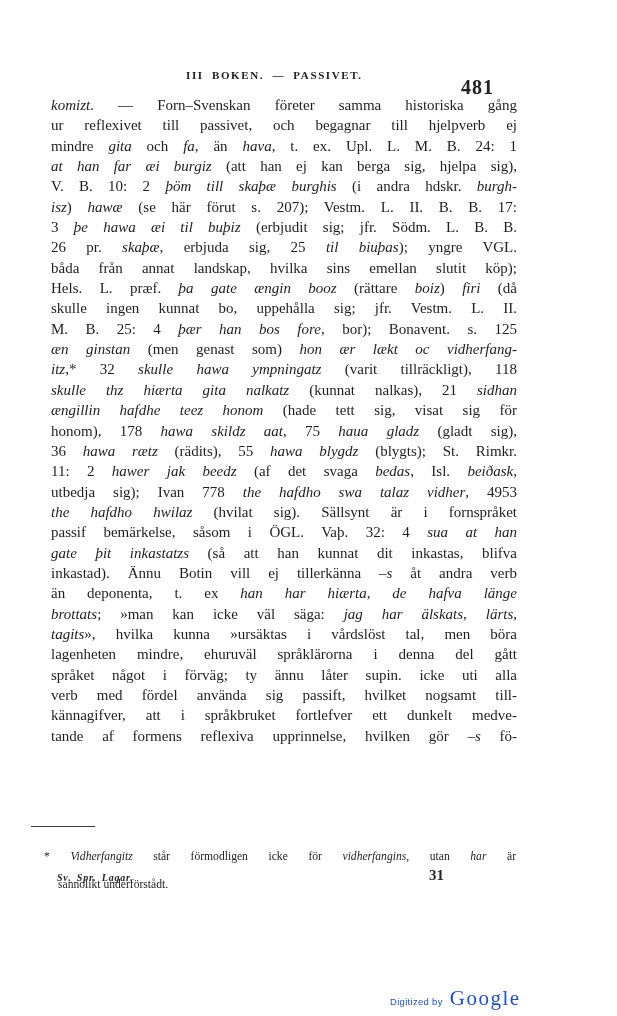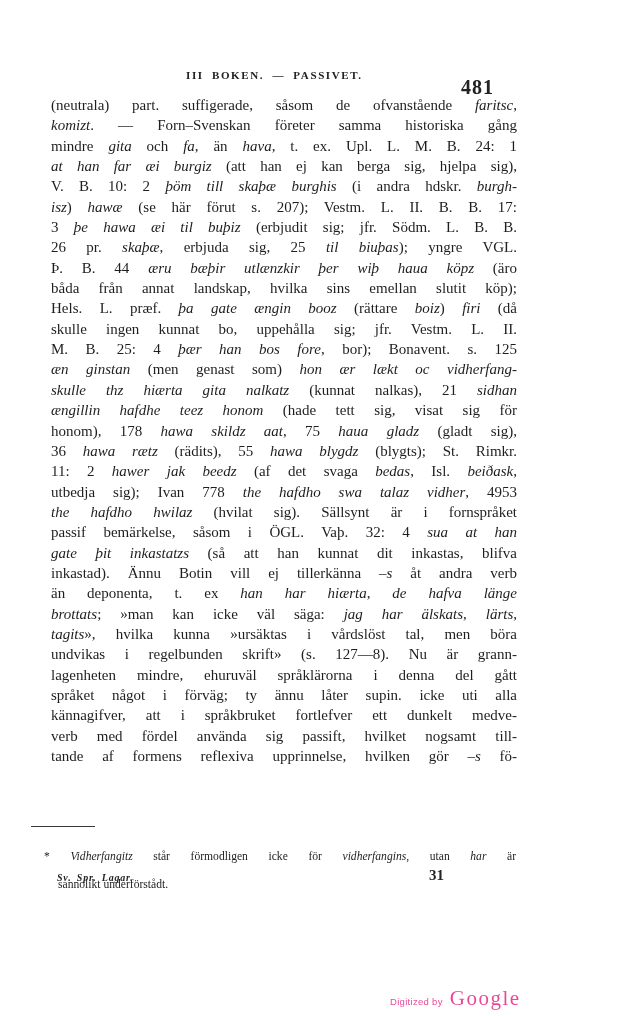--- a/index.html
+++ b/index.html
@@ -50,73 +50,72 @@
     letter-spacing:0.8px; word-spacing:2px;
     color:#242424;
   }
   .sig-num {
     position:absolute; left:429px; top:867px;
     font-size:15px; font-weight:bold; color:#242424;text-align:center;
   }
   .watermark {
     position:absolute; left:390px; top:986px;
     display:flex; align-items:baseline; gap:7px;
-    color:#ec4899;
+    color:#1d4ed8;
   }
   .wm-prefix {
     font-family:"Liberation Sans", sans-serif;
     font-size:9.5px; letter-spacing:0.3px;
   }
   .wm-brand {
     font-family:"Liberation Serif", serif;
     font-size:21px; letter-spacing:1.5px;
   }
 </style>
 </head>
 <body>
 
 <div class="page">
 
   <div class="head-title">III BOKEN. — PASSIVET.</div>
 
   <div class="head-page">481</div>
 
   <div class="body-text">
-      <div class="bline">(neutrala) part. suffigerade, såsom de ofvanstående <i>faritsc</i>,</div>
       <div class="bline"><i>komizt</i>. — Forn–Svenskan företer samma historiska gång</div>
+      <div class="bline">ur reflexivet till passivet, och begagnar till hjelpverb ej</div>
       <div class="bline">mindre <i>gita</i> och <i>fa</i>, än <i>hava</i>, t. ex. Upl. L. M. B. 24: 1</div>
       <div class="bline"><i>at han far æi burgiz</i> (att han ej kan berga sig, hjelpa sig),</div>
       <div class="bline">V. B. 10: 2 <i>þöm till skaþæ burghis</i> (i andra hdskr. <i>burgh-</i></div>
       <div class="bline"><i>isz</i>) <i>hawæ</i> (se här förut s. 207); Vestm. L. II. B. B. 17:</div>
       <div class="bline">3 <i>þe hawa æi til buþiz</i> (erbjudit sig; jfr. Södm. L. B. B.</div>
       <div class="bline">26 pr. <i>skaþæ</i>, erbjuda sig, 25 <i>til biuþas</i>); yngre VGL.</div>
-      <div class="bline">Þ. B. 44 <i>æru bæþir utlænzkir þer wiþ haua köpz</i> (äro</div>
       <div class="bline">båda från annat landskap, hvilka sins emellan slutit köp);</div>
       <div class="bline">Hels. L. præf. <i>þa gate ængin booz</i> (rättare <i>boiz</i>) <i>firi</i> (då</div>
       <div class="bline">skulle ingen kunnat bo, uppehålla sig; jfr. Vestm. L. II.</div>
       <div class="bline">M. B. 25: 4 <i>þær han bos fore</i>, bor); Bonavent. s. 125</div>
       <div class="bline"><i>æn ginstan</i> (men genast som) <i>hon ær lækt oc vidherfang-</i></div>
+      <div class="bline"><i>itz</i>,* 32 <i>skulle hawa ympningatz</i> (varit tillräckligt), 118</div>
       <div class="bline"><i>skulle thz hiærta gita nalkatz</i> (kunnat nalkas), 21 <i>sidhan</i></div>
       <div class="bline"><i>ængillin hafdhe teez honom</i> (hade tett sig, visat sig för</div>
       <div class="bline">honom), 178 <i>hawa skildz aat</i>, 75 <i>haua gladz</i> (gladt sig),</div>
       <div class="bline">36 <i>hawa rætz</i> (rädits), 55 <i>hawa blygdz</i> (blygts); St. Rimkr.</div>
       <div class="bline">11: 2 <i>hawer jak beedz</i> (af det svaga <i>bedas</i>, Isl. <i>beiðask</i>,</div>
       <div class="bline">utbedja sig); Ivan 778 <i>the hafdho swa talaz vidher</i>, 4953</div>
       <div class="bline"><i>the hafdho hwilaz</i> (hvilat sig). Sällsynt är i fornspråket</div>
       <div class="bline">passif bemärkelse, såsom i ÖGL. Vaþ. 32: 4 <i>sua at han</i></div>
       <div class="bline"><i>gate þit inkastatzs</i> (så att han kunnat dit inkastas, blifva</div>
       <div class="bline">inkastad). Ännu Botin vill ej tillerkänna <i>–s</i> åt andra verb</div>
       <div class="bline">än deponenta, t. ex <i>han har hiærta</i>, <i>de hafva länge</i></div>
       <div class="bline"><i>brottats</i>; »man kan icke väl säga: <i>jag har älskats</i>, <i>lärts</i>,</div>
       <div class="bline"><i>tagits</i>», hvilka kunna »ursäktas i vårdslöst tal, men böra</div>
-      <div class="bline">undvikas i regelbunden skrift» (s. 127—8). Nu är grann-</div>
       <div class="bline">lagenheten mindre, ehuruväl språklärorna i denna del gått</div>
       <div class="bline">språket något i förväg; ty ännu låter supin. icke uti alla</div>
+      <div class="bline">verb med fördel använda sig passift, hvilket nogsamt till-</div>
       <div class="bline">kännagifver, att i språkbruket fortlefver ett dunkelt medve-</div>
-      <div class="bline">verb med fördel använda sig passift, hvilket nogsamt till-</div>
       <div class="bline">tande af formens reflexiva upprinnelse, hvilken gör <i>–s</i> fö-</div>
     </div>
 
   <div class="fn-rule"></div>
 
   <div class="footnote">
       <div class="bline">* <i>Vidherfangitz</i> står förmodligen icke för <i>vidherfangins</i>, utan <i>har</i> är</div>
       <div class="bline">sannolikt underförstådt.</div>
     </div>
 

